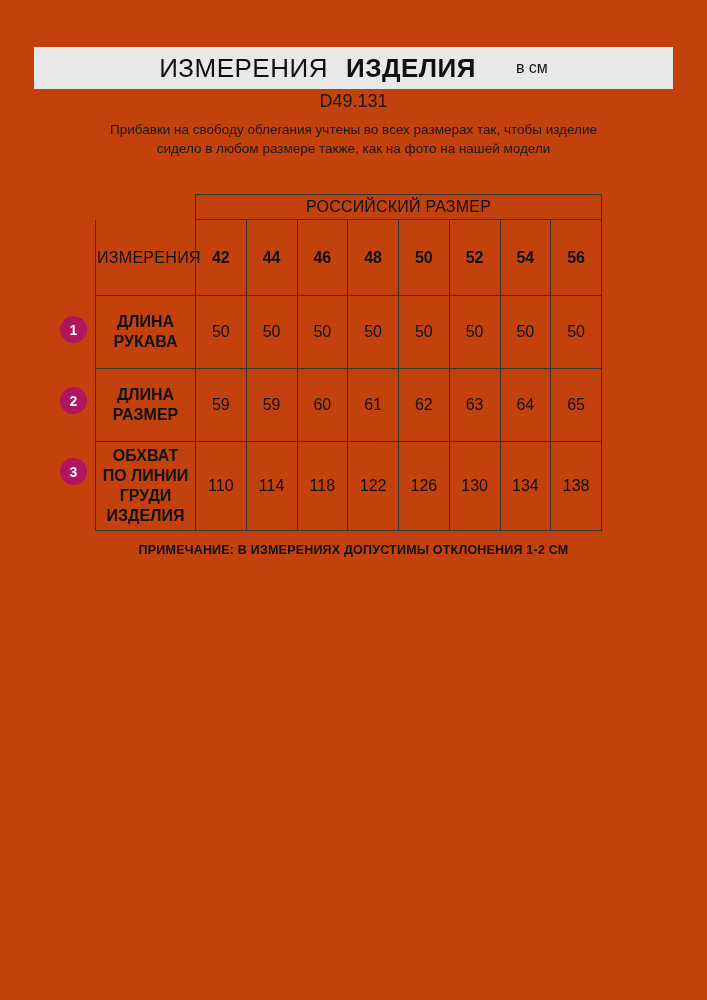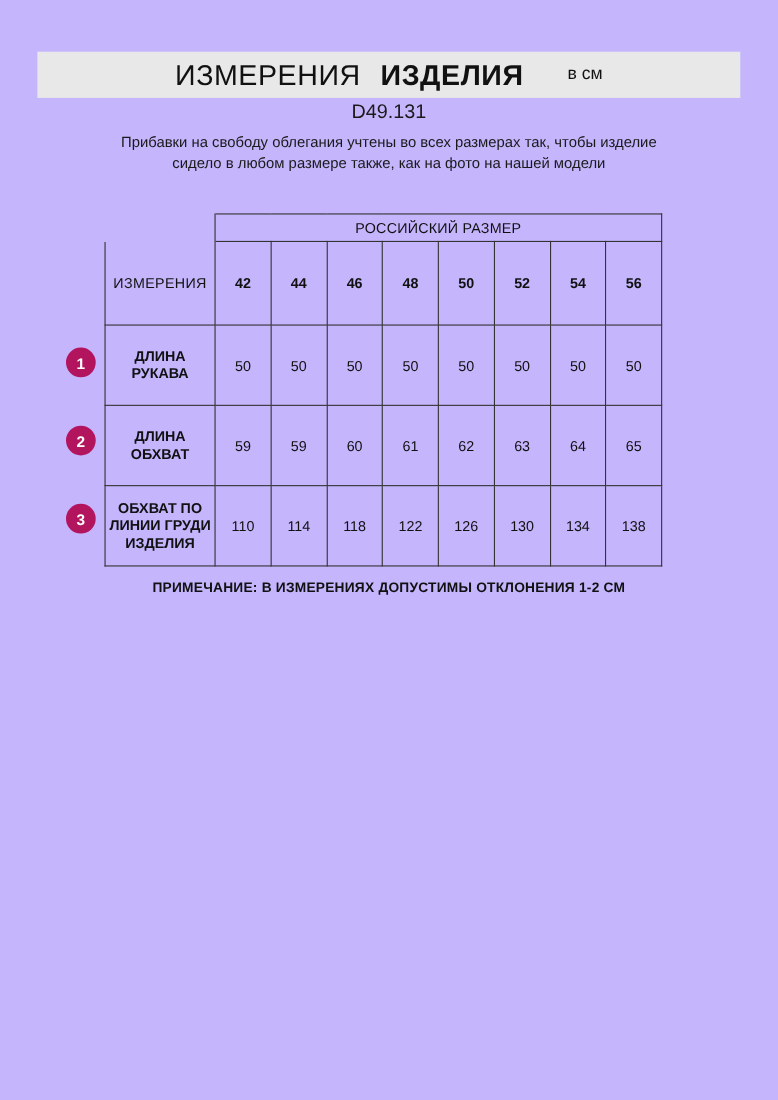--- a/index.html
+++ b/index.html
@@ -13,21 +13,21 @@
     font-family: "Liberation Sans", sans-serif;
     color: #1a1a1a;
     position: relative;
     overflow: hidden;
   }
   .page {
     position: absolute;
     left: 0; top: 0;
     width: 707px;
     height: 1000px;
-    background: #c4b5fd;
+    background: #c2410c;
     box-sizing: border-box;
     padding: 30px 28px;
   }
 
   
   .header-band {
     background: #e8e8e8;
     height: 42px;
     margin: 17px 6px 0 6px;
     display: flex;
@@ -83,21 +83,21 @@
   table.size-table {
     border-collapse: collapse;
     width: 100%;
     table-layout: fixed;
   }
   table.size-table th,
   table.size-table td {
     border: 1px solid #333;
     text-align: center;
     vertical-align: middle;
-    font-size: 13px;
+    font-size: 16px;
     color: #111;
   }
   .corner-cell {
     width: 100px;
     border-top: none !important;
     border-left: none !important;
   }
   .corner-cell.blank-top {
     border-bottom: none !important;
   }
@@ -208,21 +208,21 @@
           <td class="val-cell">50</td>
           <td class="val-cell">50</td>
           <td class="val-cell">50</td>
           <td class="val-cell">50</td>
           <td class="val-cell">50</td>
           <td class="val-cell">50</td>
           <td class="val-cell">50</td>
         </tr>
 
         <tr>
-          <td class="row-label">ДЛИНА ОБХВАТ</td>
+          <td class="row-label">ДЛИНА РАЗМЕР</td>
           <td class="val-cell">59</td>
           <td class="val-cell">59</td>
           <td class="val-cell">60</td>
           <td class="val-cell">61</td>
           <td class="val-cell">62</td>
           <td class="val-cell">63</td>
           <td class="val-cell">64</td>
           <td class="val-cell">65</td>
         </tr>
 

